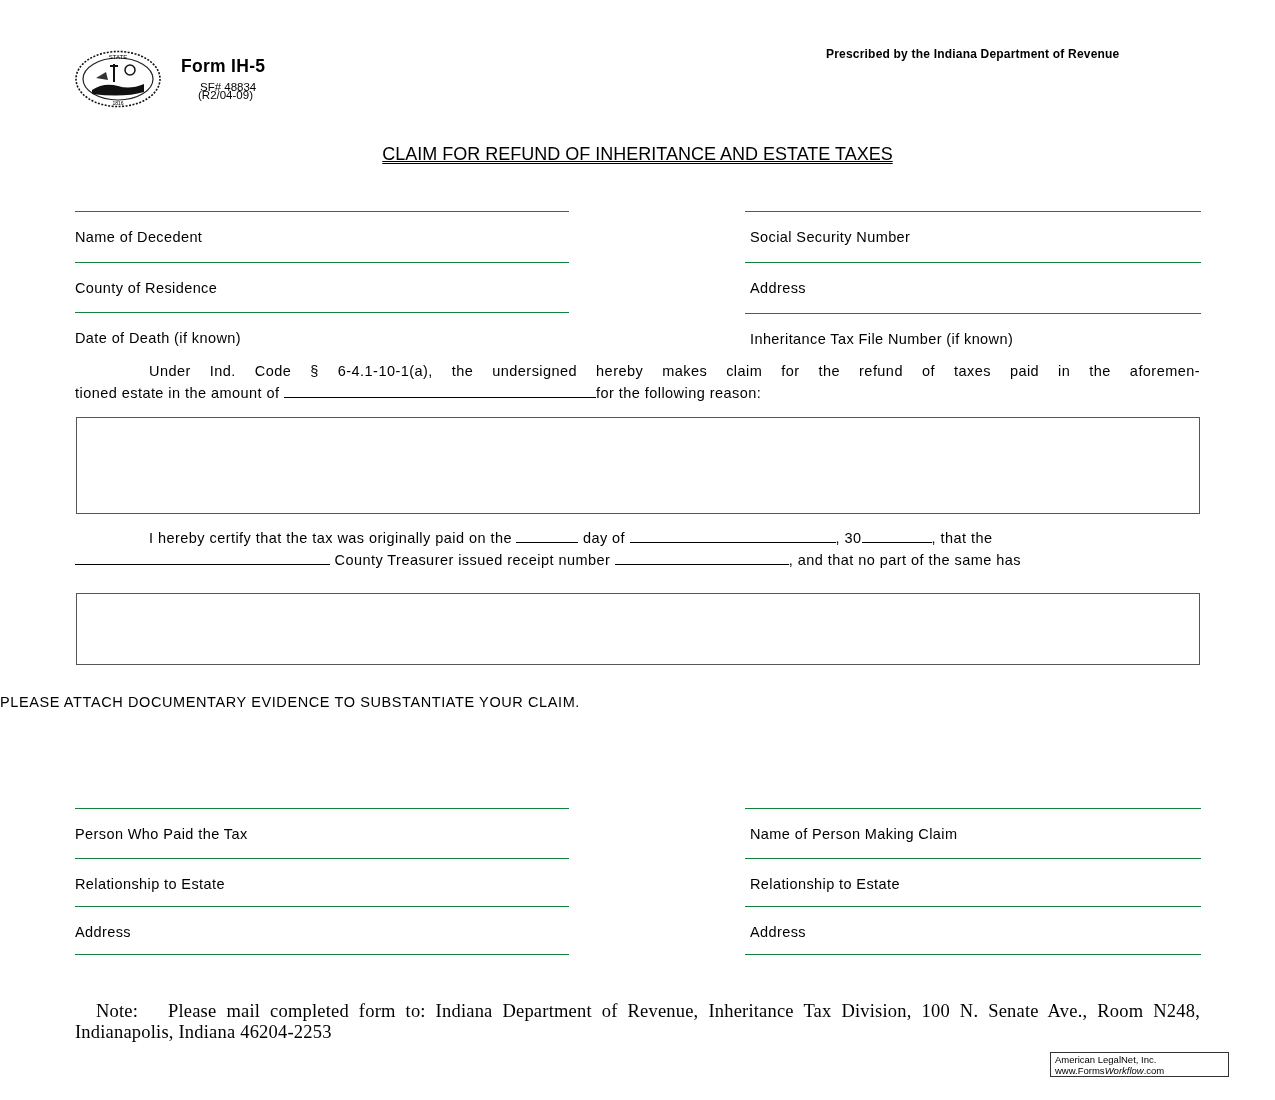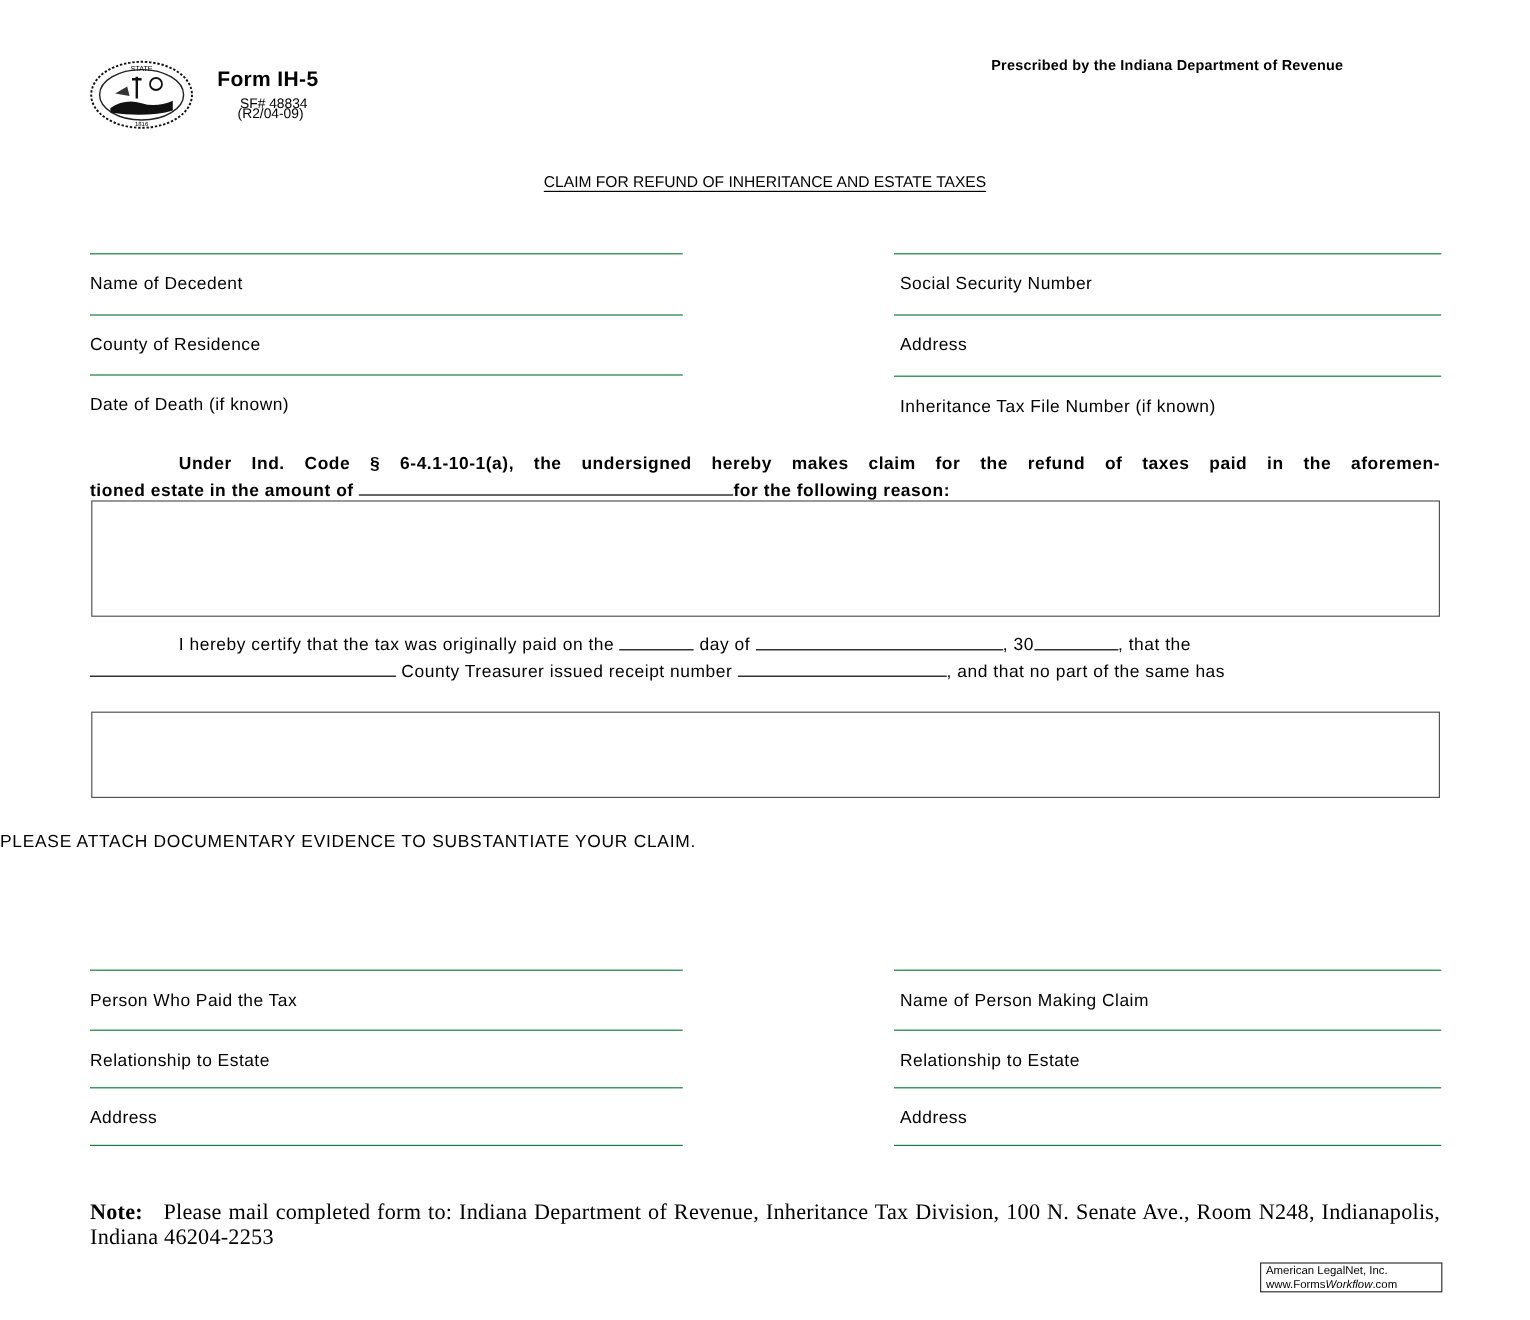--- a/index.html
+++ b/index.html
@@ -6,41 +6,41 @@
   html, body { width: 1275px; height: 1100px; background: #ffffff; overflow: hidden; }
   body { position: relative; font-family: "Liberation Sans", sans-serif; color: #000; }
   .abs { position: absolute; }
 
   .seal { left: 74px; top: 50px; width: 88px; height: 58px; }
   .form-no { left: 181px; top: 56px; font-size: 17.5px; font-weight: bold; letter-spacing: 0.3px; }
   .sf { left: 200px; top: 81px; font-size: 11.5px; }
   .rev { left: 198px; top: 89px; font-size: 11.5px; }
   .prescribed { left: 826px; top: 47px; font-size: 12px; font-weight: bold; letter-spacing: 0.2px; }
 
-  .title { left: 0; width: 1275px; top: 144px; text-align: center; font-size: 13px; }
+  .title { left: 0; width: 1275px; top: 144px; text-align: center; font-size: 18px; text-decoration: underline; }
   .title span { text-decoration: underline; text-underline-offset: 3px; }
 
   .field { position: absolute; border-top: 1px solid #15803d; font-size: 14.5px; letter-spacing: 0.4px; padding-top: 17px; }
   .field .lbl { display: block; }
   .left-col { left: 75px; width: 494px; }
   .right-col { left: 745px; width: 456px; }
   .right-col .lbl { padding-left: 5px; }
 
   .para { left: 75px; width: 1125px; font-size: 14.5px; letter-spacing: 0.45px; line-height: 22px; }
   .indent { display: inline-block; width: 74px; }
   .blank { display: inline-block; border-bottom: 1px solid #000; height: 14px; vertical-align: baseline; }
 
   .box { position: absolute; left: 76px; width: 1124px; border: 1.5px solid #555; }
 
   .attach { left: 0; width: 1275px; top: 694px; font-size: 14.5px; letter-spacing: 0.6px; }
 
   .note { left: 75px; width: 1125px; top: 1001px; font-family: "Liberation Serif", serif; font-size: 18.5px; line-height: 21px; text-align: justify; letter-spacing: 0.2px; }
-  .note b { font-weight: bold; }
+  .note b { font-weight: normal; margin-left: 21px; }
 
-  .stamp { left: 1050px; top: 1052px; width: 152px; height: 25px; border: 1px solid #333; font-size: 9.5px; line-height: 11px; padding: 1px 4px; }
+  .stamp { left: 1050px; top: 1052px; width: 179px; height: 25px; border: 1px solid #333; font-size: 9.5px; line-height: 11px; padding: 1px 4px; }
   .stamp i { font-style: italic; }
 </style>
 </head>
 <body>
 
 <svg class="abs seal" viewBox="0 0 88 58">
   <ellipse cx="44" cy="29" rx="42" ry="27.5" fill="none" stroke="#111" stroke-width="1.6" stroke-dasharray="2 1.5"></ellipse>
   <ellipse cx="44" cy="29" rx="35" ry="21" fill="none" stroke="#222" stroke-width="1.2"></ellipse>
   <path d="M18 40 Q30 32 44 36 Q56 40 70 34 L70 42 Q50 48 18 44 Z" fill="#111"></path>
   <path d="M40 14 L40 32 M36 16 L44 16" stroke="#111" stroke-width="2"></path>
@@ -69,21 +69,21 @@
 <div class="field right-col" style="top:211px;">
     <span class="lbl">Social Security Number</span>
   </div>
 <div class="field right-col" style="top:262px;">
     <span class="lbl">Address</span>
   </div>
 <div class="field right-col" style="top:313px;">
     <span class="lbl">Inheritance Tax File Number (if known)</span>
   </div>
 
-<div class="abs para" style="top:376px;font-weight:bold;">
+<div class="abs para" style="top:360px;">
   <div style="text-align:justify; text-align-last:justify;"><span class="indent"></span><span>Under Ind. Code § 6-4.1-10-1(a), the undersigned hereby makes claim for the refund of taxes paid in the aforemen-</span></div>
   <div><span>tioned estate in the amount of </span><span class="blank" style="width:312px;"></span><span>for the following reason:</span></div>
 </div>
 <div class="box" style="top:417px; height:97px;"></div>
 
 <div class="abs para" style="top:527px;">
   <div style="white-space:nowrap;"><span class="indent"></span><span>I hereby certify that the tax was originally paid on the </span><span class="blank" style="width:62px;"></span><span> day of </span><span class="blank" style="width:206px;"></span><span>, 30</span><span class="blank" style="width:70px;"></span><span>, that the</span></div>
   <div style="white-space:nowrap;"><span class="blank" style="width:255px;"></span><span> County Treasurer issued receipt number </span><span class="blank" style="width:174px;"></span><span>, and that no part of the same has</span></div>
 </div>
 <div class="box" style="top:593px; height:72px;"></div>

